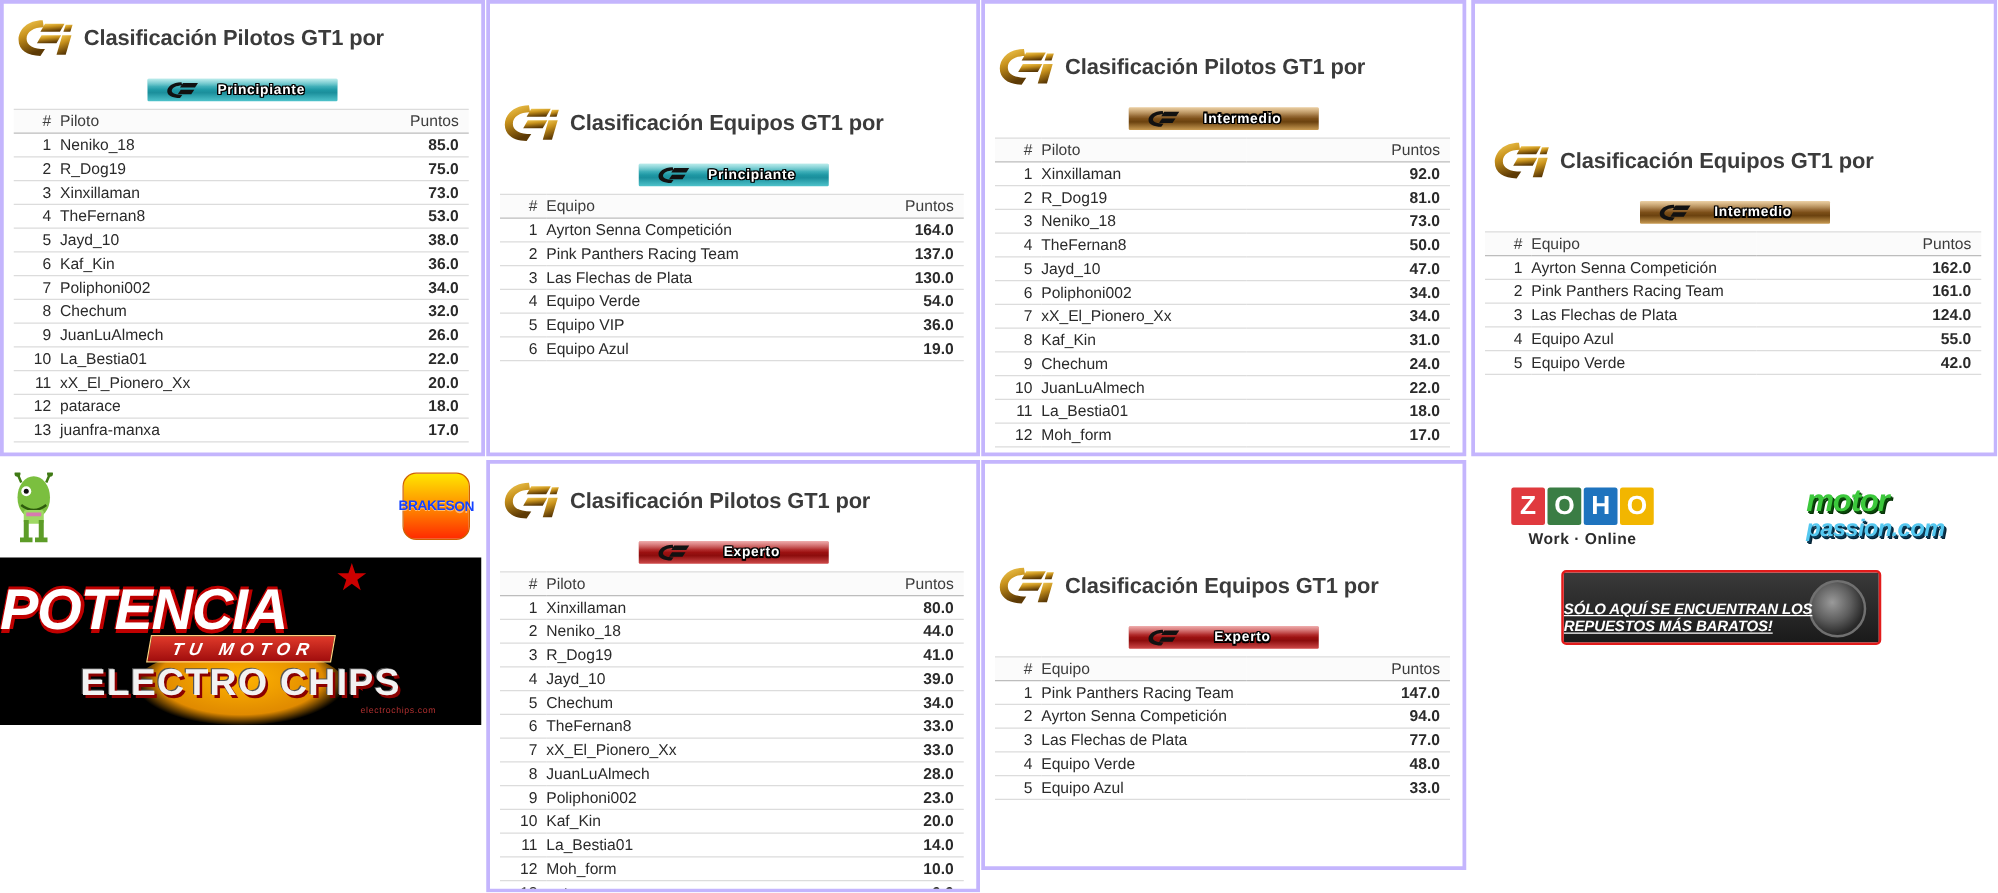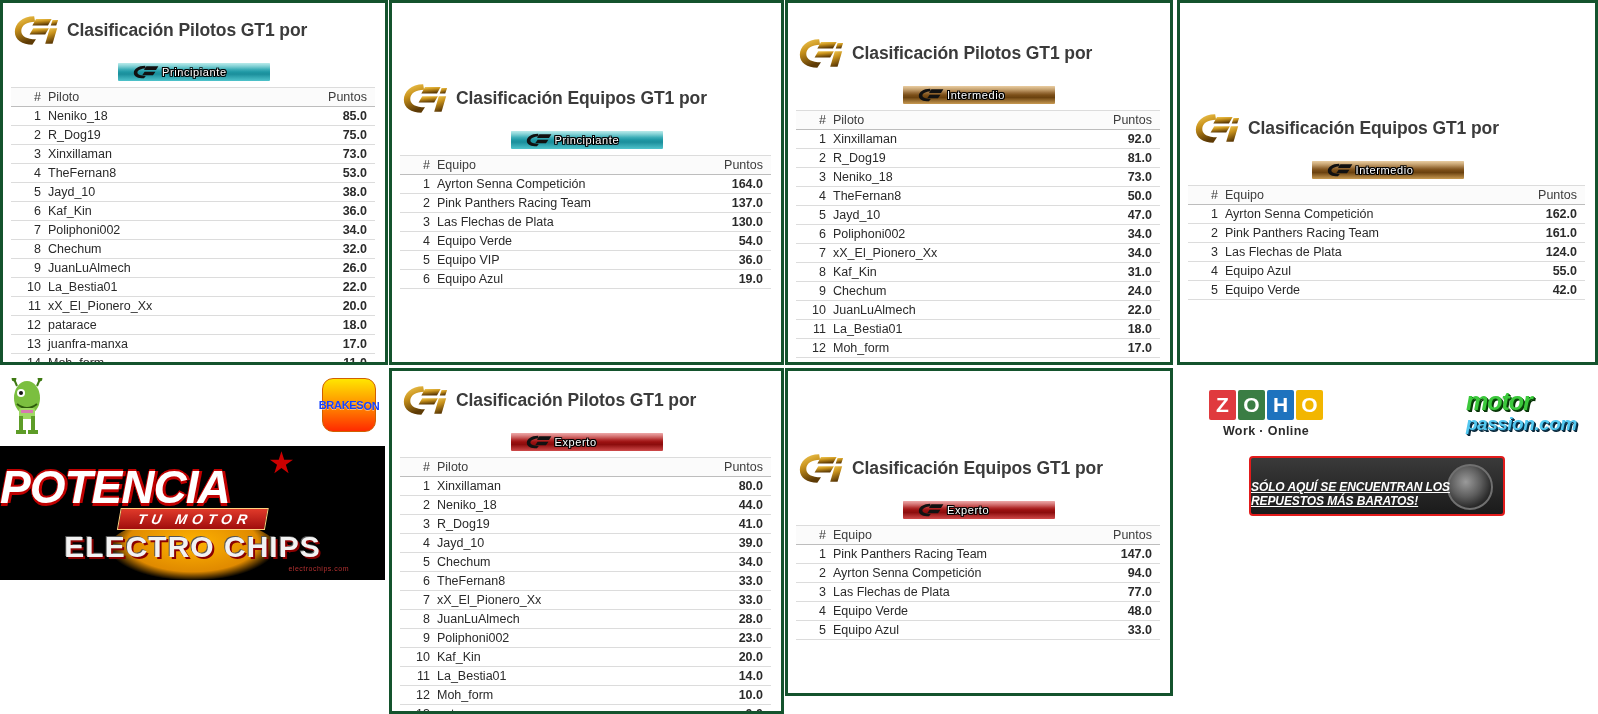--- a/index.html
+++ b/index.html
@@ -12,21 +12,21 @@
     width: 1598px;
     height: 714px;
     background: #ffffff;
     overflow: hidden;
   }
 
   
   .panel {
     position: absolute;
     background: #ffffff;
-    border: 3px solid #14532d;
+    border: 3px solid #c4b5fd;
     box-sizing: border-box;
     overflow: hidden;
   }
 
   
   .ph {
     display: flex;
     align-items: center;
     padding: 10px 0 4px 10px;
     gap: 8px;
@@ -74,23 +74,24 @@
   }
   .badge .bgt {
     position: relative;
     width: 30px; height: 16px;
     margin-left: 14px;
     flex: 0 0 auto;
   }
   .badge .blabel {
     position: relative;
     flex: 1 1 auto;
+    text-align: center;
     padding-right: 14px;
     font-size: 11px;
-    font-weight: normal;
+    font-weight: bold;
     color: #ffffff;
     letter-spacing: 0.6px;
     text-shadow:
       -1px 0 0 #000, 1px 0 0 #000, 0 -1px 0 #000, 0 1px 0 #000,
       -1px -1px 0 #000, 1px -1px 0 #000, -1px 1px 0 #000, 1px 1px 0 #000;
     white-space: nowrap;
   }
 
   
   table.rank {
@@ -217,21 +218,21 @@
   .zt-o1{ background:#3a7d44; }
   .zt-h { background:#1e73be; }
   .zt-o2{ background:#f2b600; }
   .zoho-sub {
     margin-top: 4px;
     font-size: 12.5px; font-weight: bold; color: #2b2b2b;
     text-align: center; letter-spacing: .4px;
   }
 
   
-  .mpass { position: absolute; margin-left: 21px; }
+  .mpass { position: absolute; }
   .mp-1 {
     font-size: 25px; font-weight: bold; font-style: italic;
     color: #3cc93c; letter-spacing: -1px; line-height: .95;
     text-shadow: 1px 1px 0 #0a4a0a, 2px 2px 0 #063006;
   }
   .mp-2 {
     font-size: 19px; font-weight: bold; font-style: italic;
     color: #54c8f0; letter-spacing: -0.5px; line-height: 1;
     text-shadow: 1px 1px 0 #0a3a56, 2px 2px 0 #062334;
   }
@@ -367,25 +368,20 @@
             <tr>
               <td class="c-pos">12</td>
               <td class="c-name">patarace</td>
               <td class="c-pts">18.0</td>
             </tr>
             <tr>
               <td class="c-pos">13</td>
               <td class="c-name">juanfra-manxa</td>
               <td class="c-pts">17.0</td>
             </tr>
-            <tr>
-              <td class="c-pos">14</td>
-              <td class="c-name">Moh_form</td>
-              <td class="c-pts">11.0</td>
-            </tr>
           </tbody>
       </table>
     </div>
   </div>
 
   <div class="panel" style="left:389px; top:0px; width:395px; height:365px;">
     <div class="ph" style="padding-top:78px;">
       <svg class="gt-logo" viewBox="0 0 100 72">
         <defs>
           <linearGradient id="gtg2" x1="0" y1="0" x2="0.3" y2="1">

